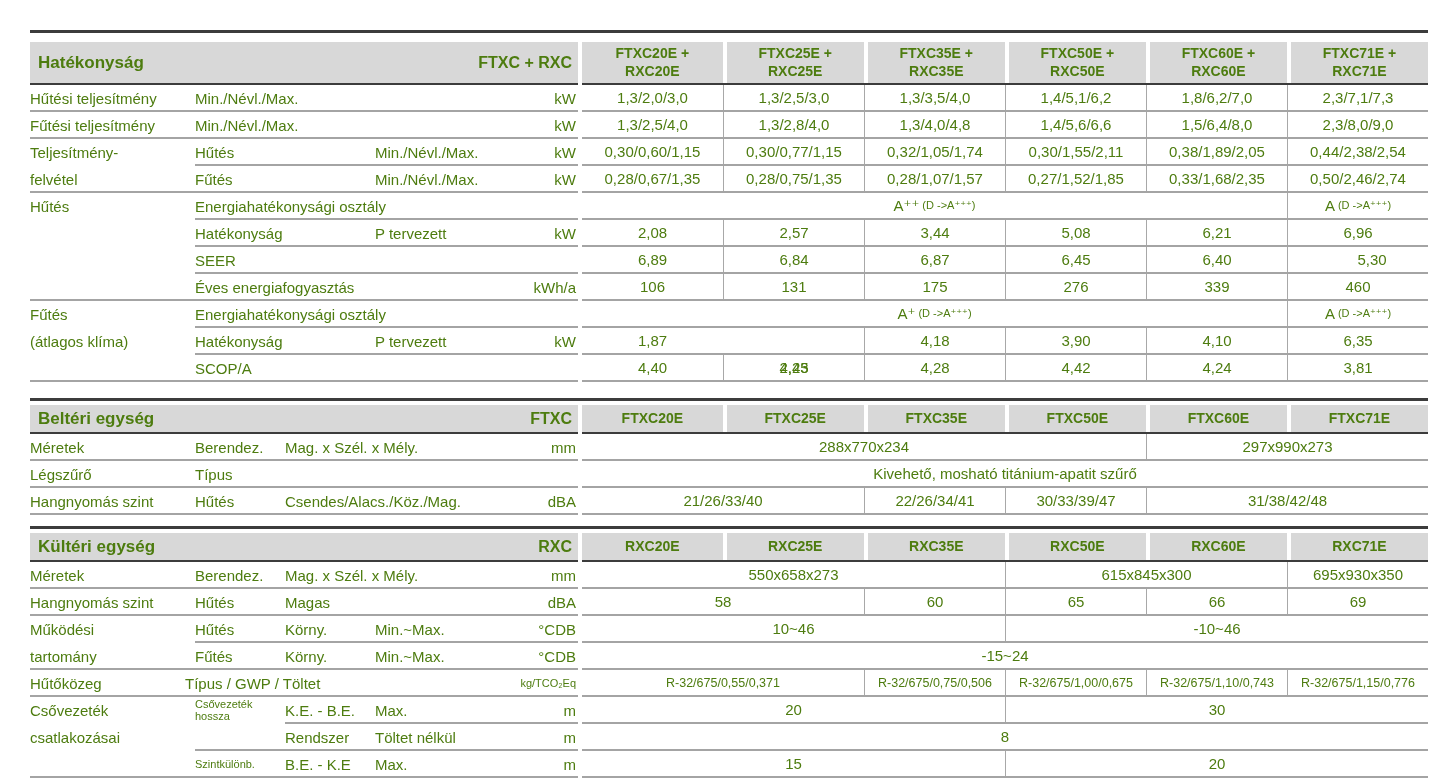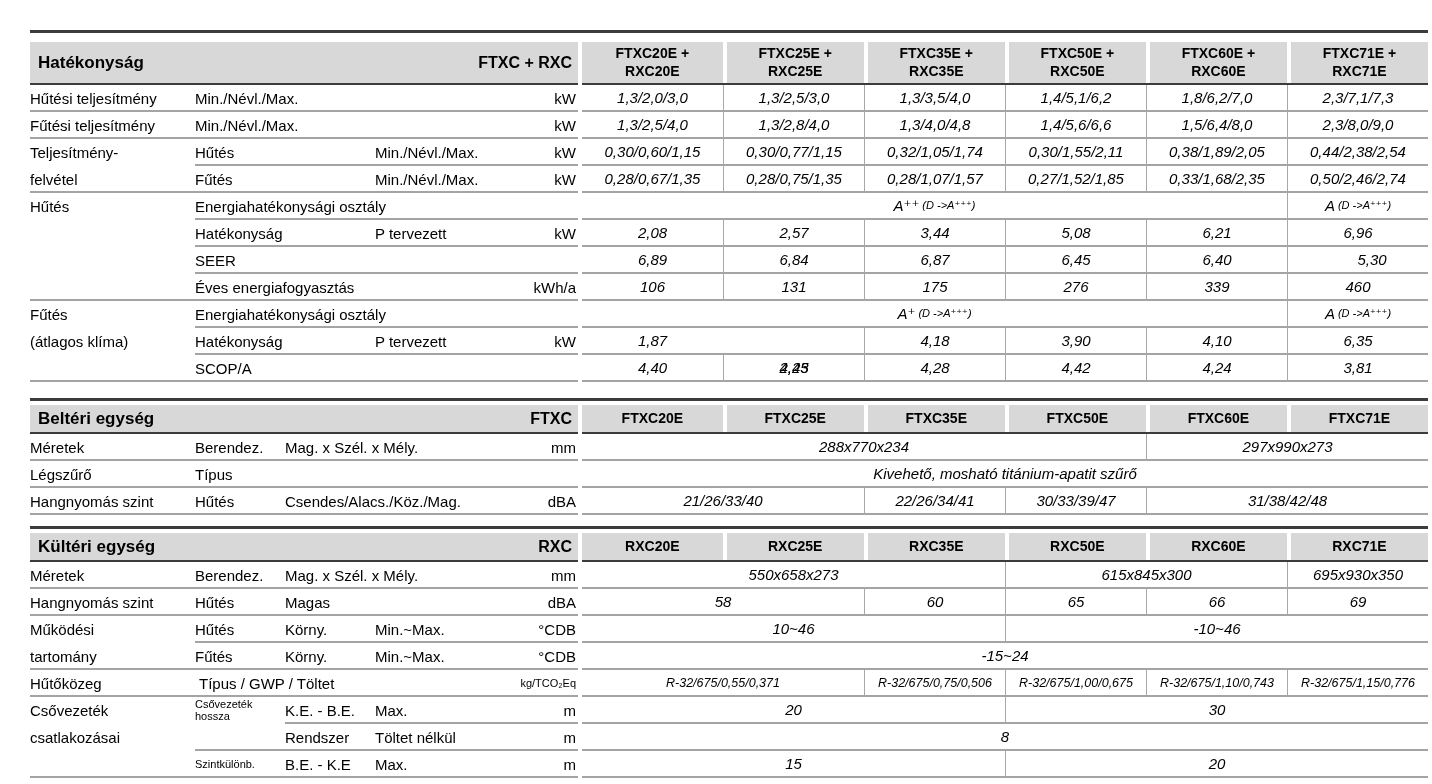--- a/index.html
+++ b/index.html
@@ -23,31 +23,31 @@
   .strip .in{background:#fff;} .strip .ln{background:var(--border-light);}
   .strip.dark .ln{background:var(--border-dark);}
   .strip .g{width:4px;background:#fff;}
   .trow{display:flex;height:25px;align-items:stretch;}
   .labels{position:relative;width:548px;}
   .labels span{position:absolute;top:50%;transform:translateY(-50%);
                white-space:nowrap;font-size:15px;}
   .labels .u{right:2px;}
   .labels .sm{font-size:11px;line-height:1.1;}
   .rgap{width:4px;}
-  .rdata{display:flex;width:846px;font-style:italic;}
+  .rdata{display:flex;width:846px;}
   .dcell{box-sizing:border-box;display:flex;align-items:center;justify-content:center;
          gap:3px;font-size:15px;text-align:center;}
   .dcell + .dcell{border-left:1px solid var(--border-mid);}
   .dcell.small{font-size:12.5px;}
   .dcell .note{font-size:11px;}
 </style>
 </head>
 <body>
 
-<div id="page" style="--header-bg: #d8d8d8; --border-dark: #3c3c3c; --border-light: #a4a4a4; --border-mid: #a8a8a8; color: #000000;">
+<div id="page" style="--header-bg: #d8d8d8; --border-dark: #3c3c3c; --border-light: #a4a4a4; --border-mid: #a8a8a8; color: #4d7c0f;">
   <div id="table-root">
       <div class="section" style="margin-top: 30px;">
         <div class="topline" style="margin-bottom: 9px;"></div>
         <div class="hdr tall">
           <div class="hdrbar">
             <span class="ttl">Hatékonyság</span>
             <span class="code">FTXC + RXC</span>
           </div>
           <div class="hgap"></div>
           <div class="hcells">
@@ -674,21 +674,21 @@
         </div>
         <div class="strip">
           <div class="in" style="width: 0px;"></div>
           <div class="ln" style="width: 548px;"></div>
           <div class="g"></div>
           <div class="ln" style="flex: 1 1 0%;"></div>
         </div>
         <div class="trow">
           <div class="labels">
             <span style="left: 0px;">Hűtőközeg</span>
-            <span style="left: 169px;">Típus / GWP / Töltet</span>
+            <span style="left: 155px;">Típus / GWP / Töltet</span>
             <span class="u sm">kg/TCO₂Eq</span>
           </div>
           <div class="rgap"></div>
           <div class="rdata">
             <div class="dcell small" style="width: 282px;">
               <span class="val">R-32/675/0,55/0,371</span>
             </div>
             <div class="dcell small" style="width: 141px;">
               <span class="val">R-32/675/0,75/0,506</span>
             </div>

